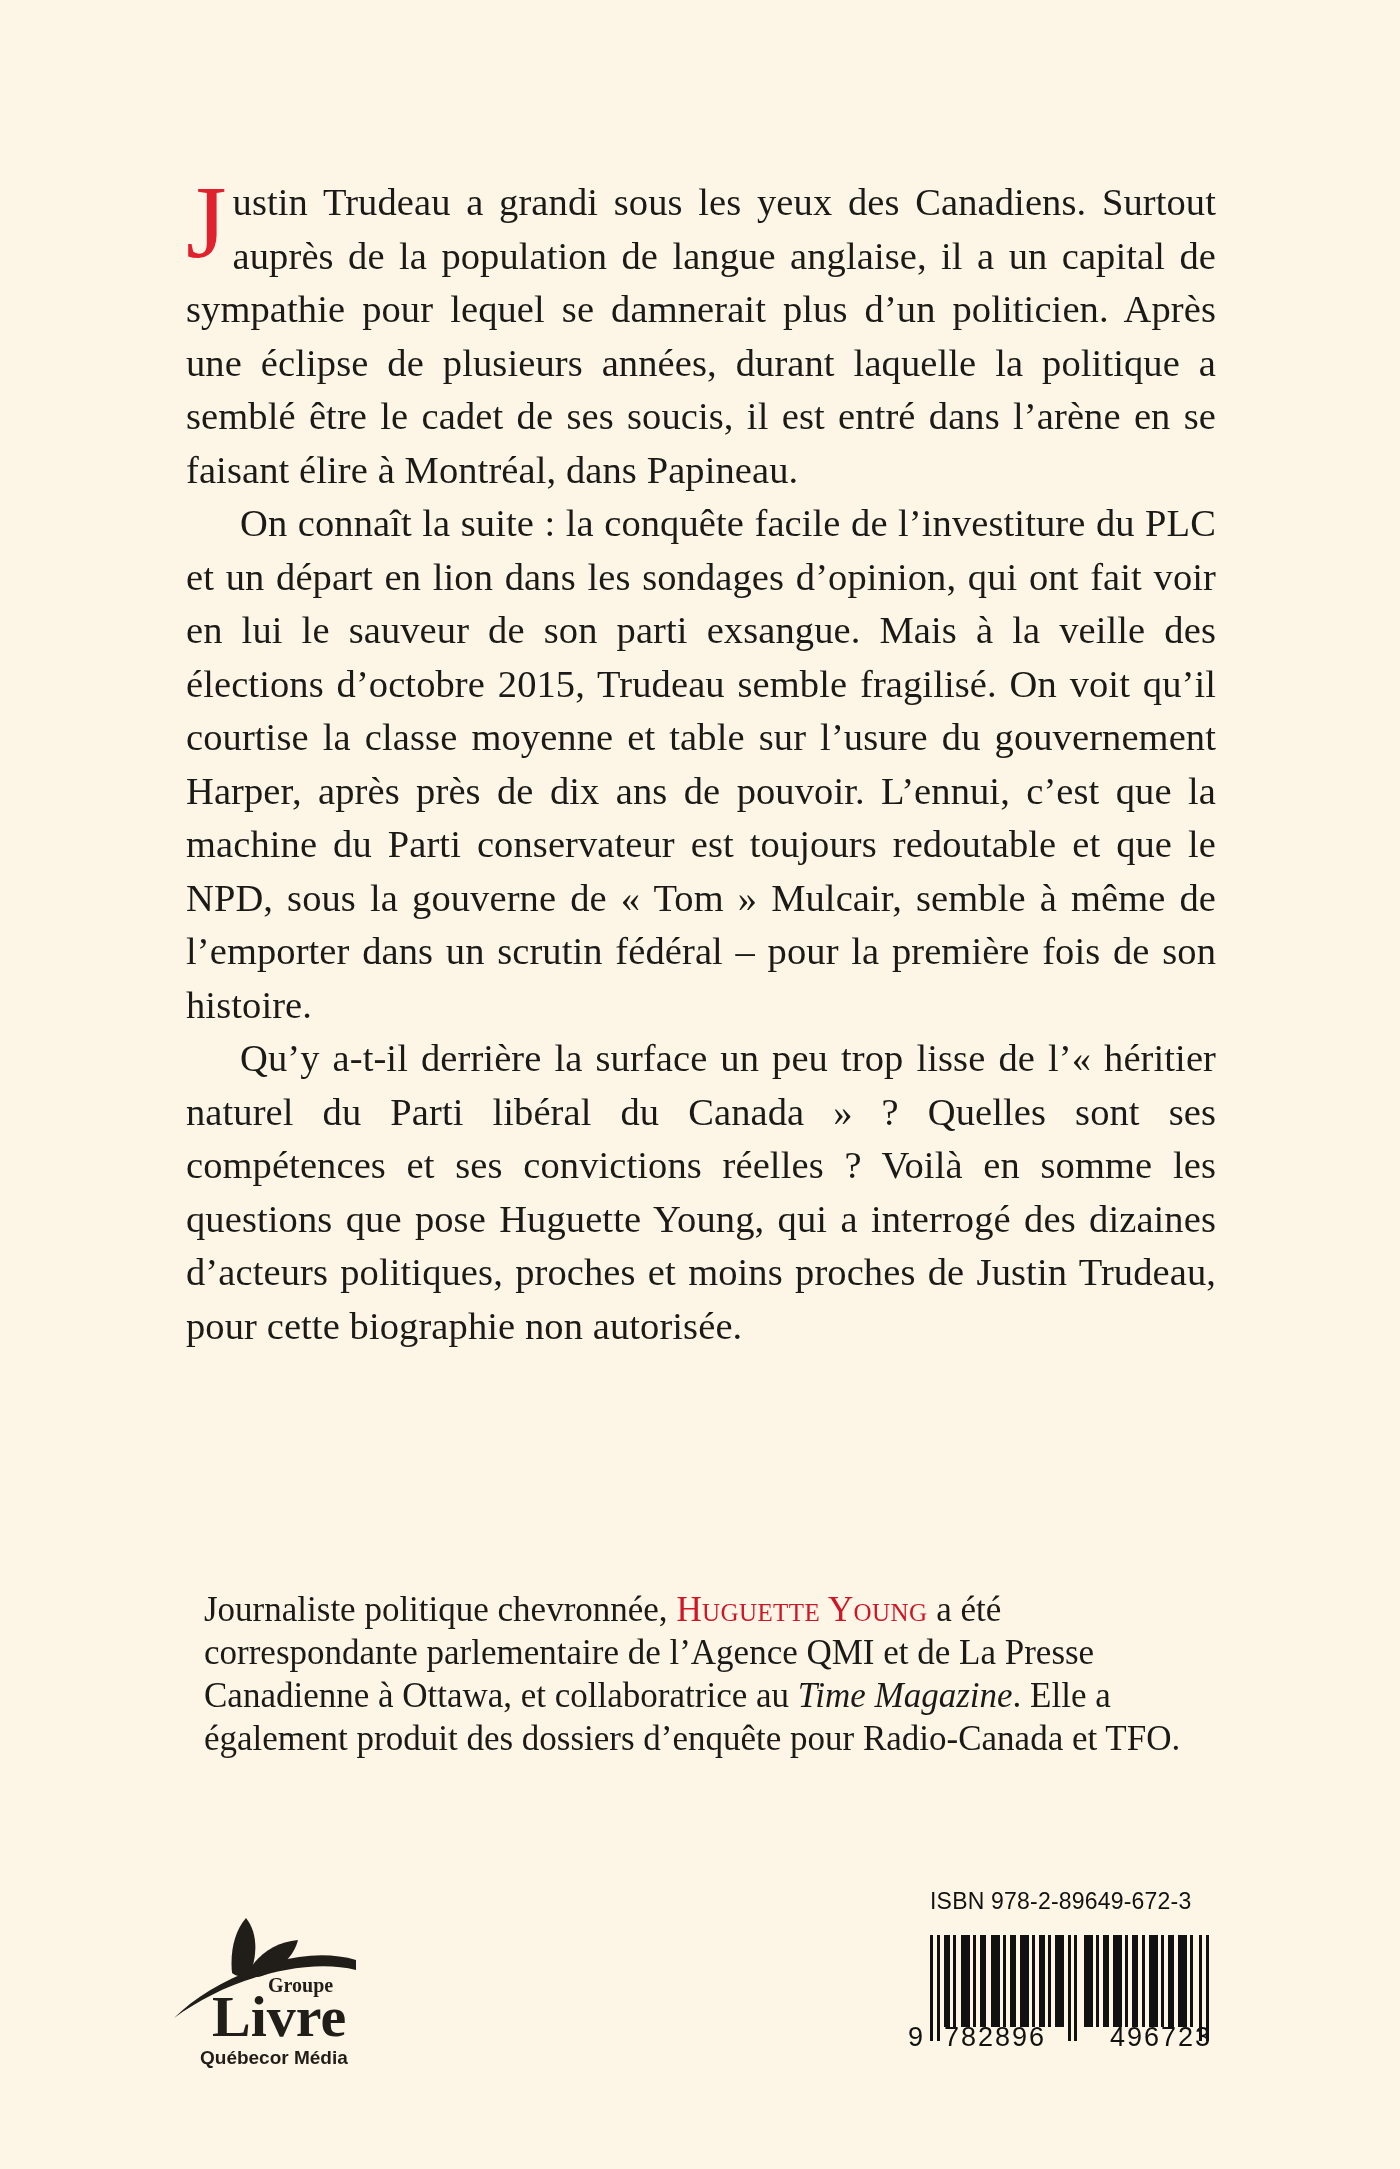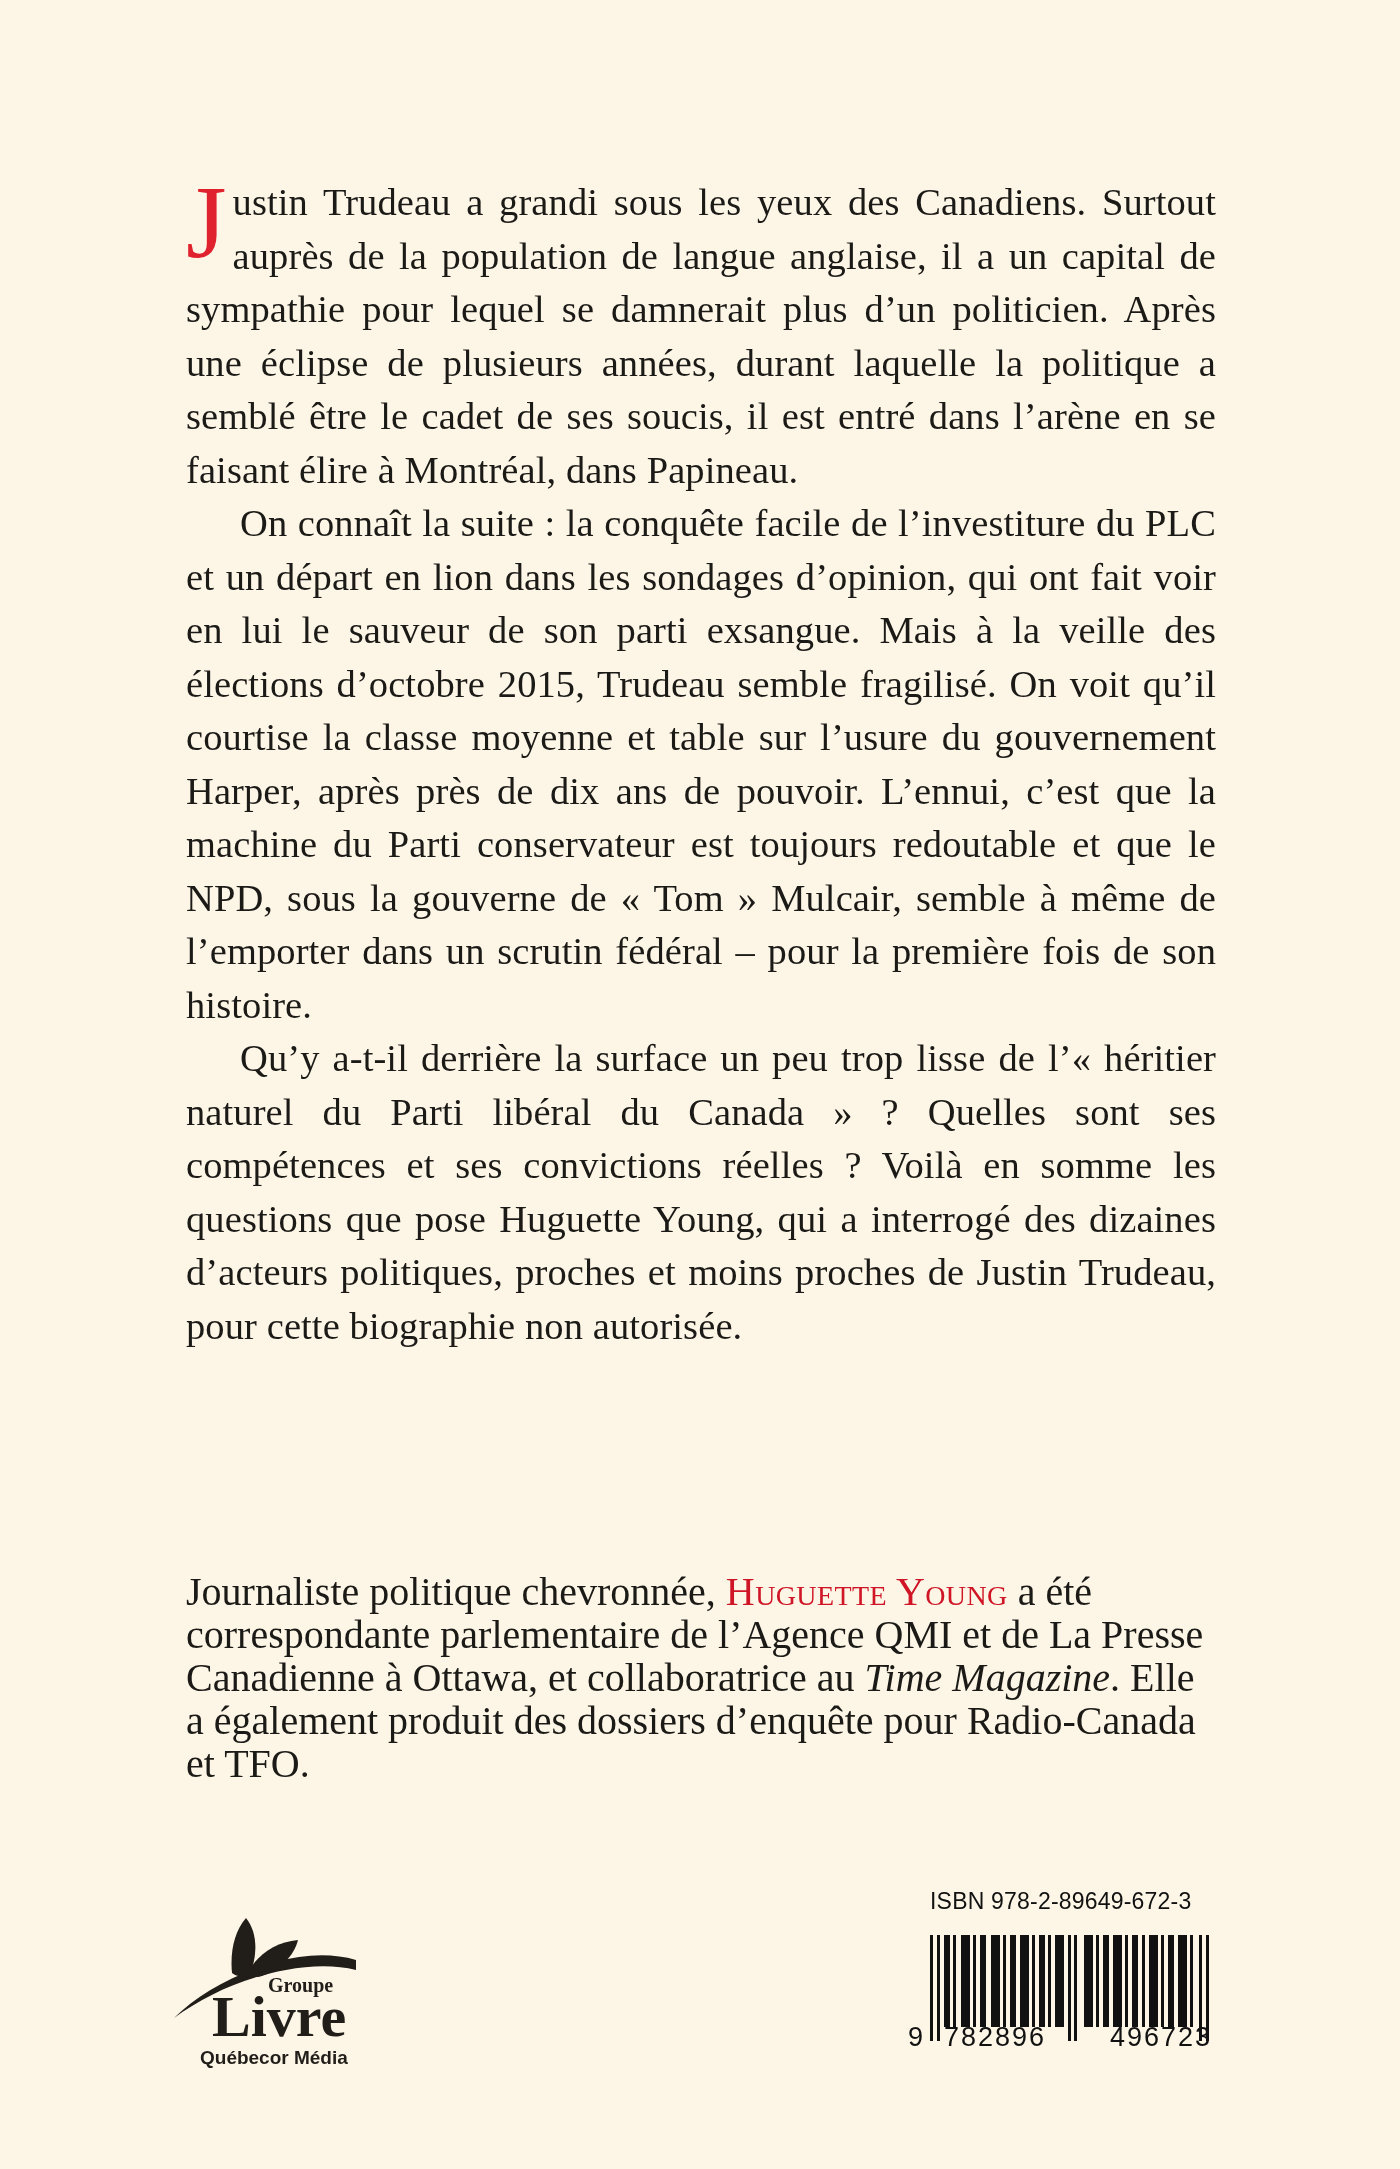--- a/index.html
+++ b/index.html
@@ -60,22 +60,22 @@
 
   
   .bio {
     position: absolute;
     left: 186px;
     top: 1570px;
     width: 1030px;
   }
 
   .bio p {
-    margin: 0;
-    font-size: 40px;
+    margin: 18px;
+    font-size: 35px;
     line-height: 43px;
     text-align: left;
   }
 
   .author-name {
     color: #cf1526;
     font-variant: small-caps;
     letter-spacing: 0.4px;
   }
 

